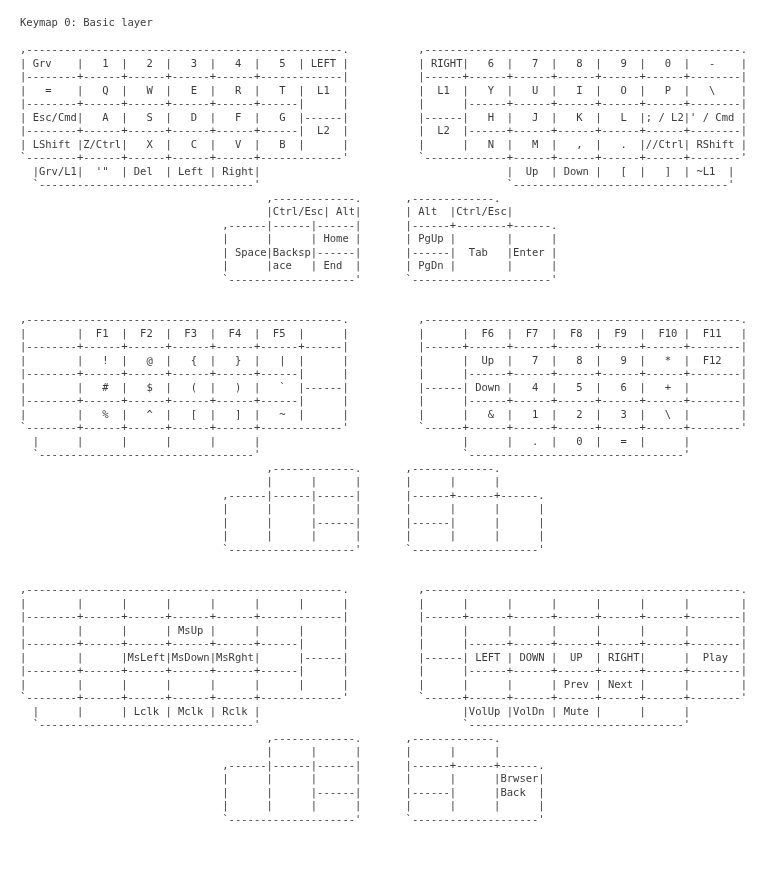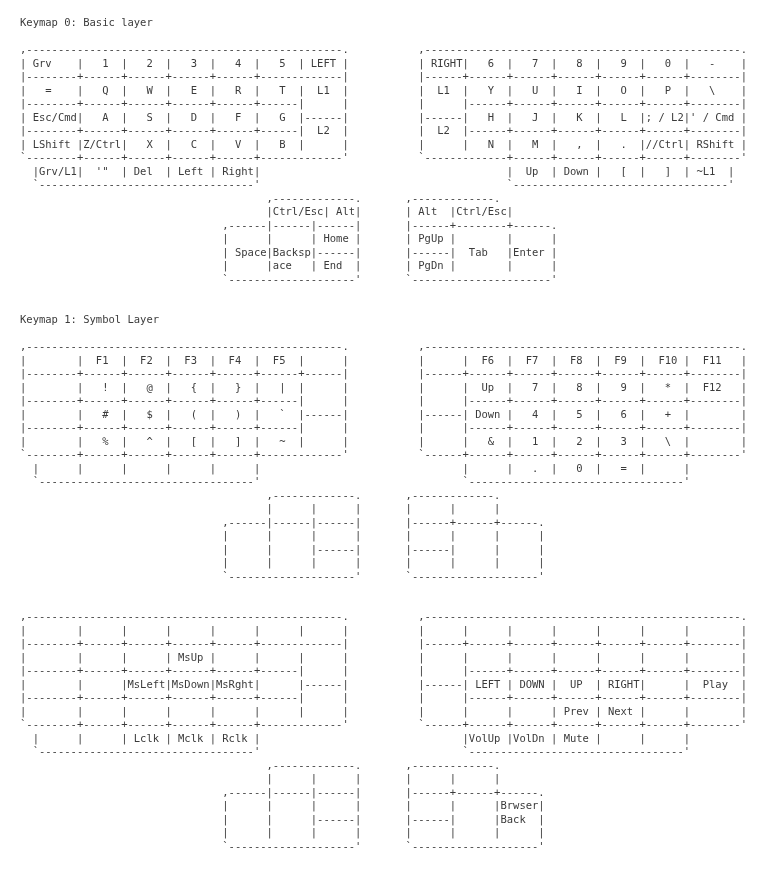--- a/index.html
+++ b/index.html
@@ -54,21 +54,20 @@
                                        ,-------------.       ,-------------.
                                        |Ctrl/Esc| Alt|       | Alt  |Ctrl/Esc|
                                 ,------|------|------|       |------+--------+------.
                                 |      |      | Home |       | PgUp |        |      |
                                 | Space|Backsp|------|       |------|  Tab   |Enter |
                                 |      |ace   | End  |       | PgDn |        |      |
                                 `--------------------'       `----------------------'</pre>
   </section>
 
   <section>
-    <div class="keymap-title">Keymap 1: Symbol Layer</div>
     <pre class="keymap-art">,--------------------------------------------------.           ,--------------------------------------------------.
 |        |  F1  |  F2  |  F3  |  F4  |  F5  |      |           |      |  F6  |  F7  |  F8  |  F9  |  F10 |  F11   |
 |--------+------+------+------+------+------+------|           |------+------+------+------+------+------+--------|
 |        |   !  |   @  |   {  |   }  |   |  |      |           |      |  Up  |   7  |   8  |   9  |   *  |  F12   |
 |--------+------+------+------+------+------|      |           |      |------+------+------+------+------+--------|
 |        |   #  |   $  |   (  |   )  |   `  |------|           |------| Down |   4  |   5  |   6  |   +  |        |
 |--------+------+------+------+------+------|      |           |      |------+------+------+------+------+--------|
 |        |   %  |   ^  |   [  |   ]  |   ~  |      |           |      |   &amp;  |   1  |   2  |   3  |   \  |        |
 `--------+------+------+------+------+-------------'           `------+------+------+------+------+------+--------'
   |      |      |      |      |      |                                |      |   .  |   0  |   =  |      |

